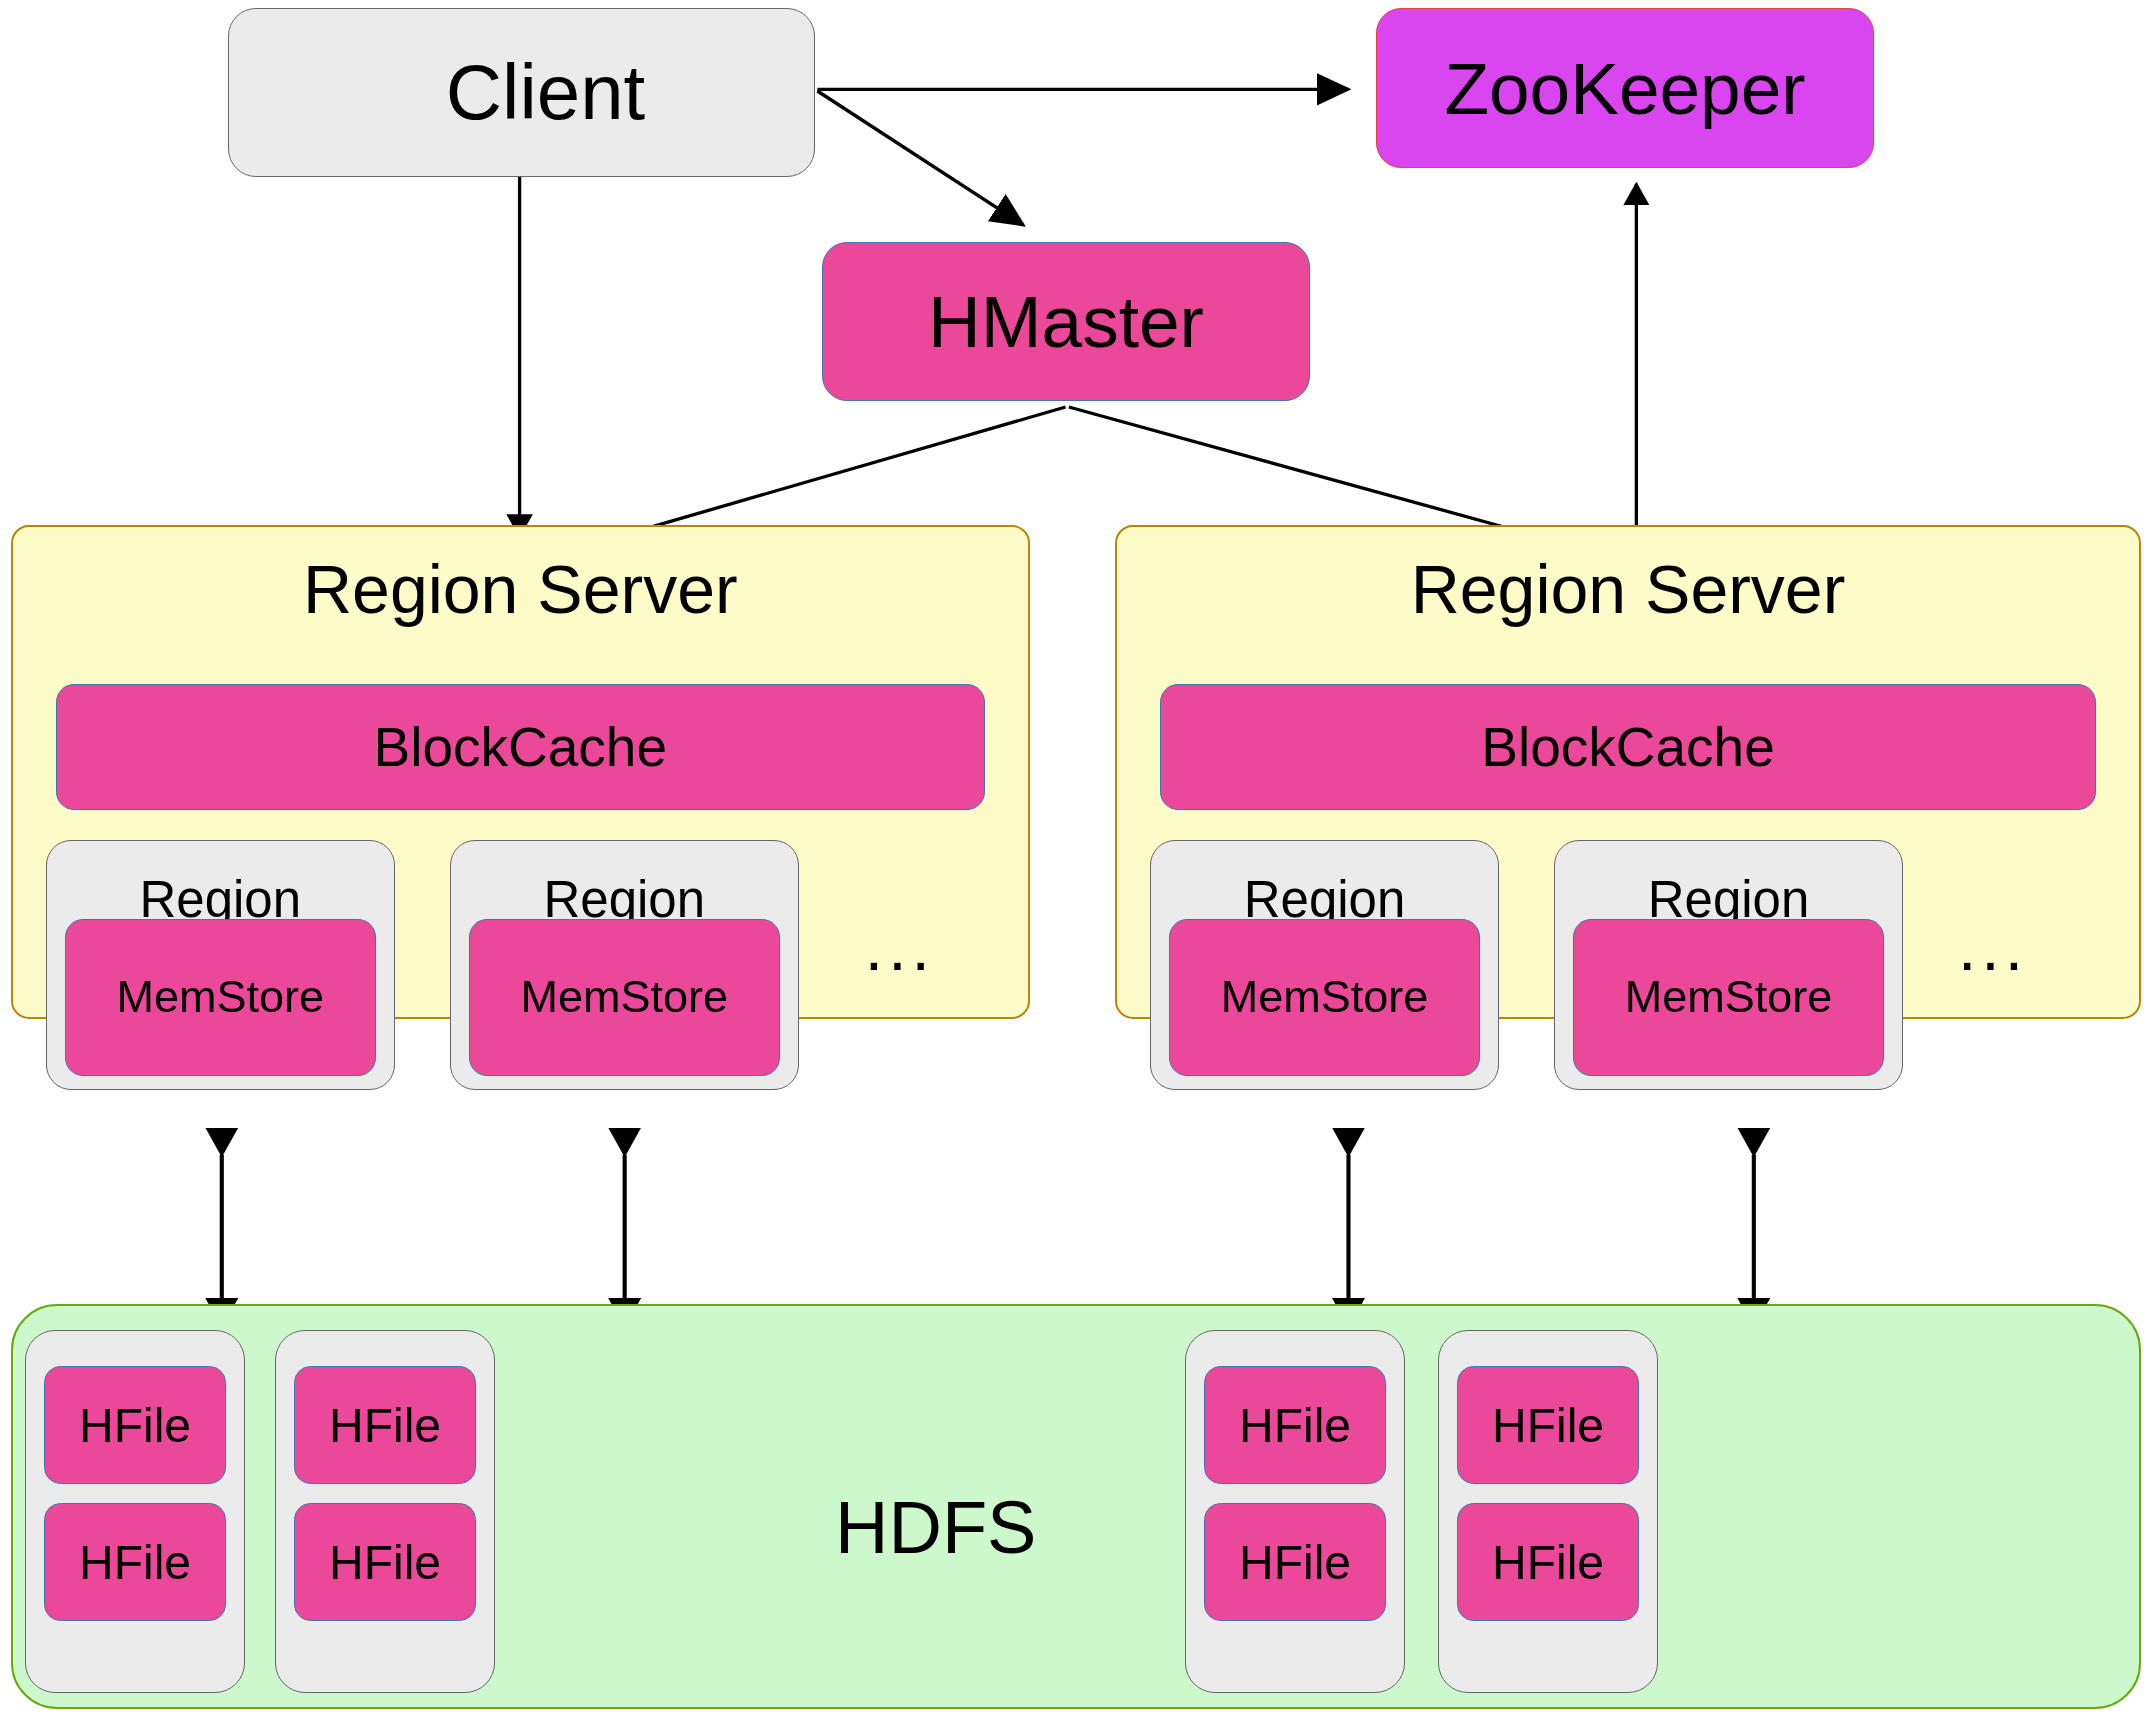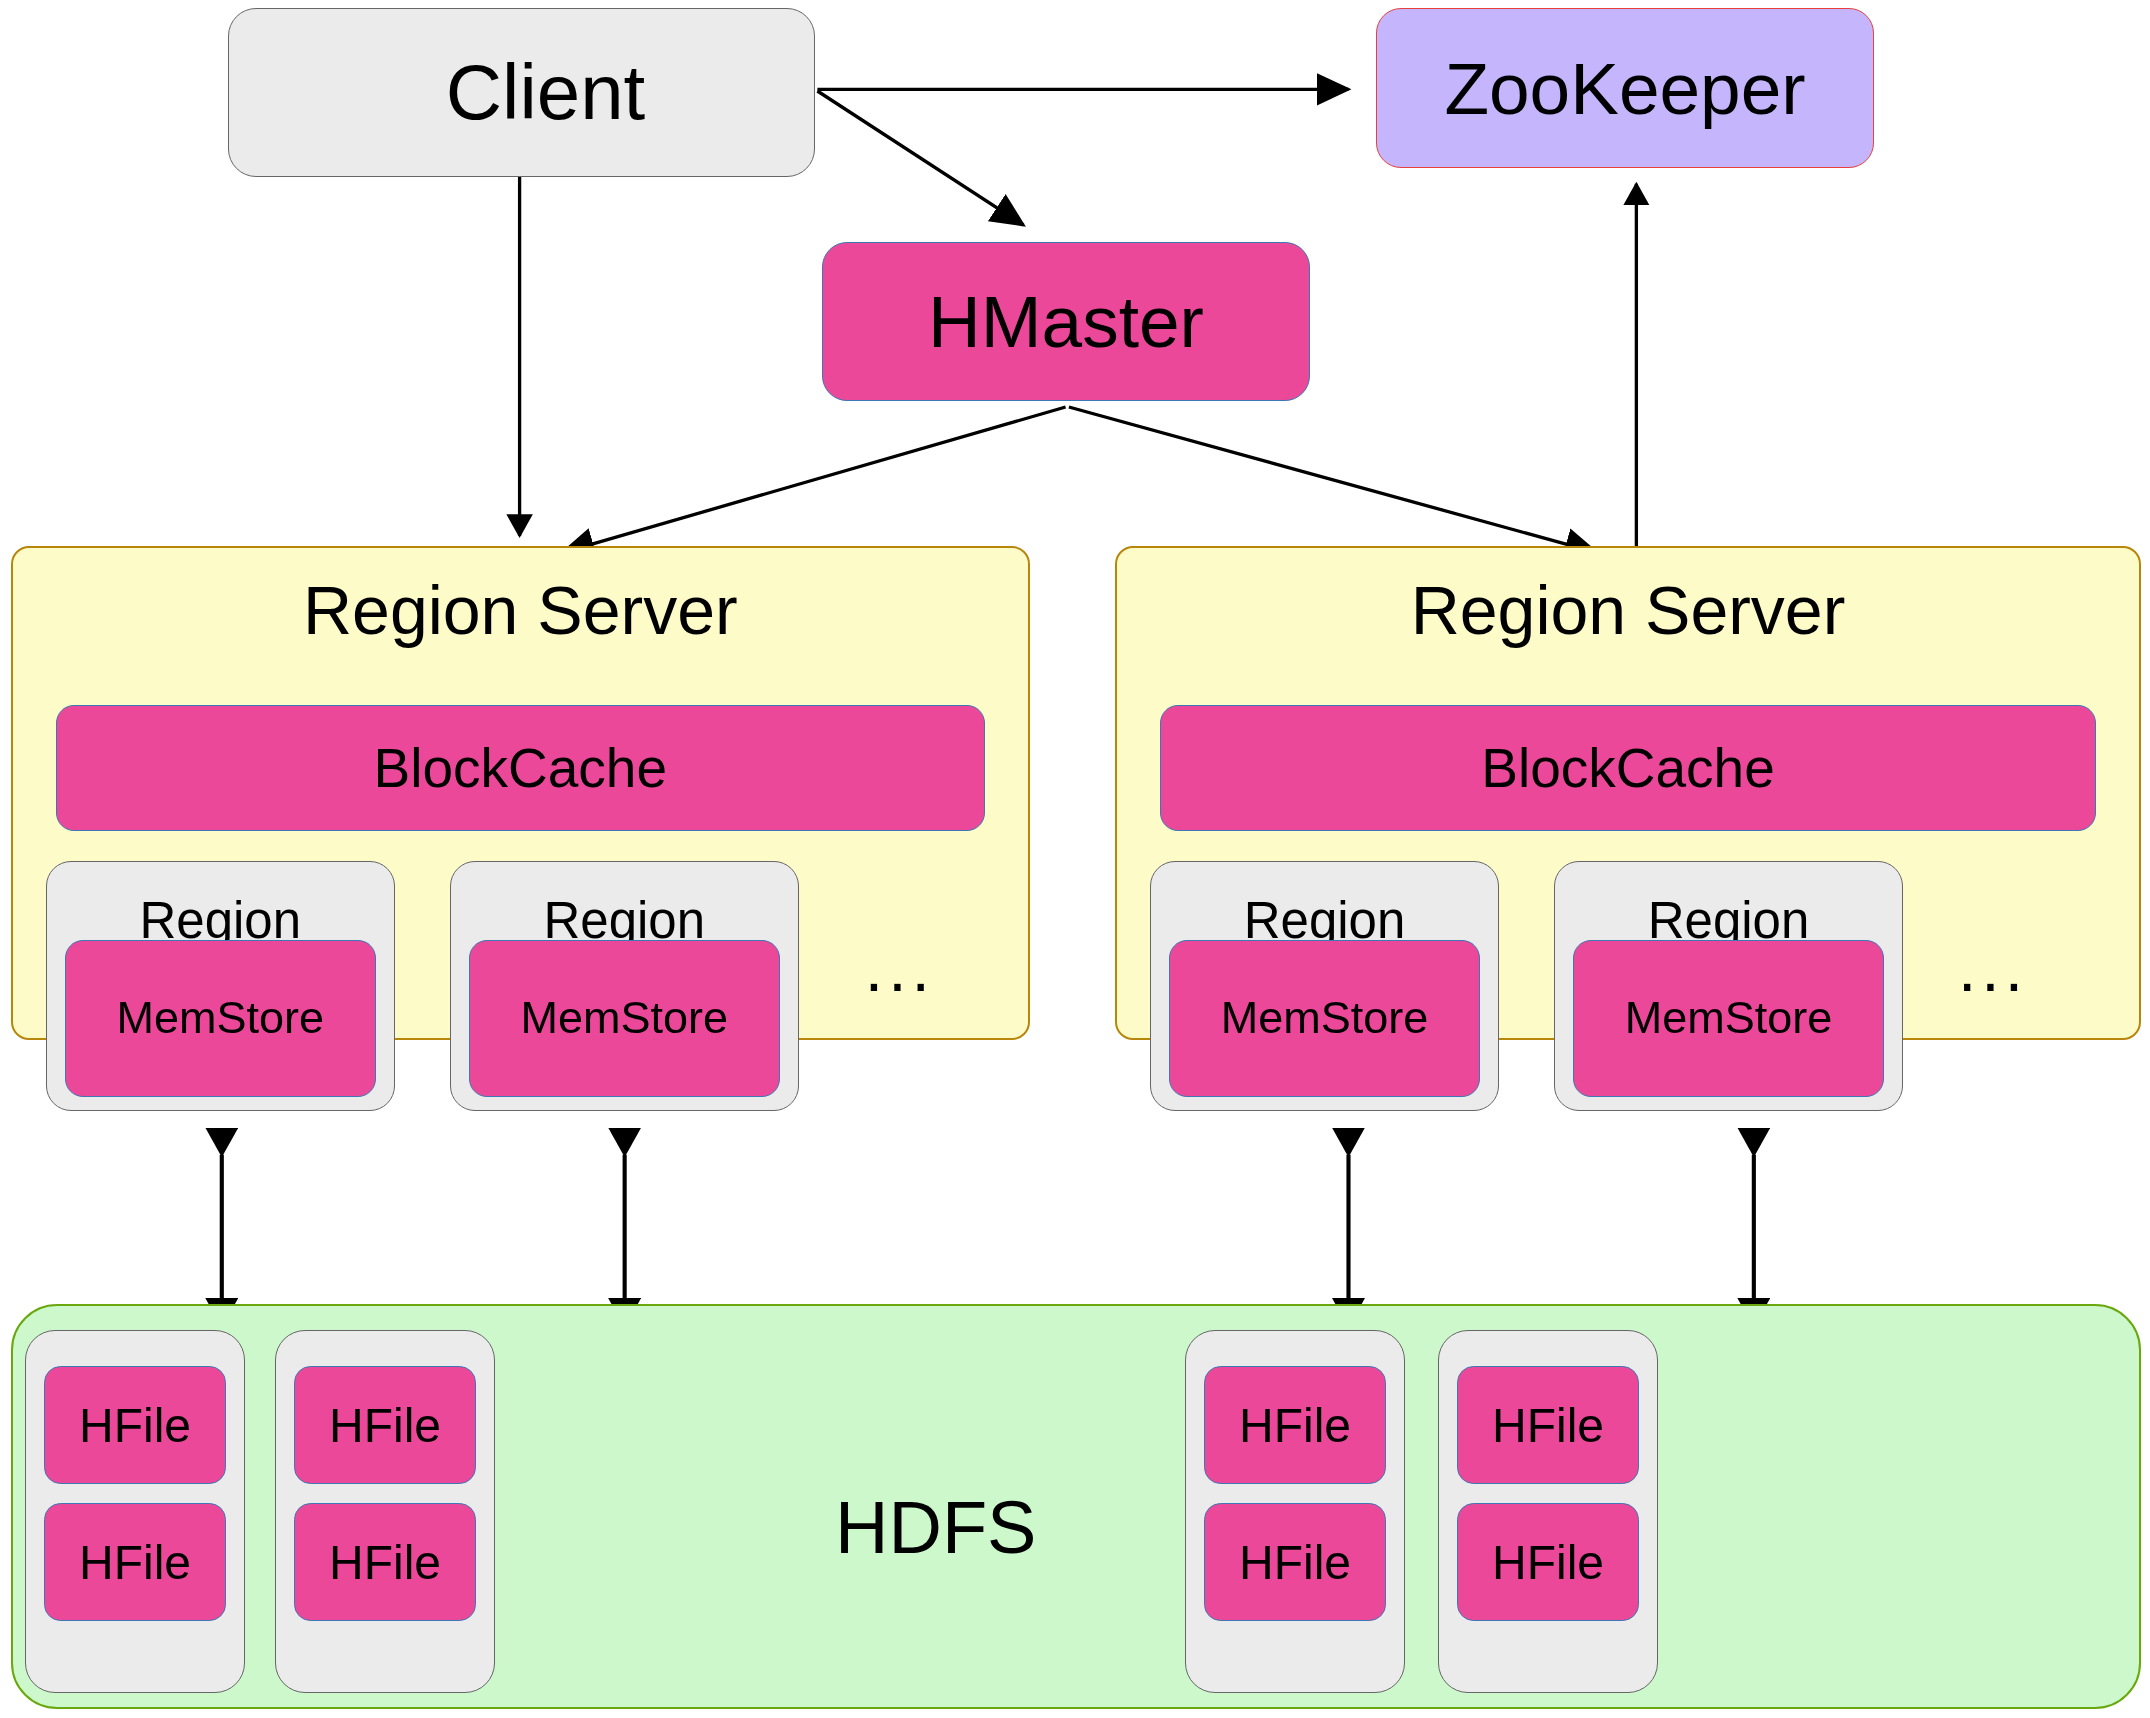--- a/index.html
+++ b/index.html
@@ -40,38 +40,38 @@
   
   .grey {
     background: #ebebeb;
     border: 1.7px solid #666666;
   }
   .blue {
     background: #ec4899;
     border: 1.7px solid #3d77b5;
   }
   .red {
-    background: #c4b5fd;
+    background: #d946ef;
     border: 1.7px solid #e8403a;
   }
   .yellow {
     background: #fdfbc8;
     border: 2.5px solid #b8860b;
   }
   .green {
     background: #ccf8cc;
     border: 2.5px solid #6aa80f;
   }
 
   
   #client        { left: 228px;  top: 8.3px;   width: 587px;  height: 169px; border-radius: 28px; font-size: 78px; padding-left: 48px; }
   #zookeeper     { left: 1376px; top: 8.3px;   width: 498px;  height: 160px; border-radius: 25px; font-size: 73px; }
   #hmaster       { left: 822px;  top: 242px;  width: 488px;  height: 159px; border-radius: 25px; font-size: 73px; }
 
-  .regionserver  { top: 546px;  height: 494px; border-radius: 18px; }
+  .regionserver  { top: 525px;  height: 494px; border-radius: 18px; }
   #rs-left       { left: 10.8px;   width: 1019px; }
   #rs-right      { left: 1115px; width: 1026px; }
 
   .rs-title {
     position: absolute;
     left: 0; right: 0;
     top: 28px;
     text-align: center;
     font-size: 68px;
     line-height: 1;

